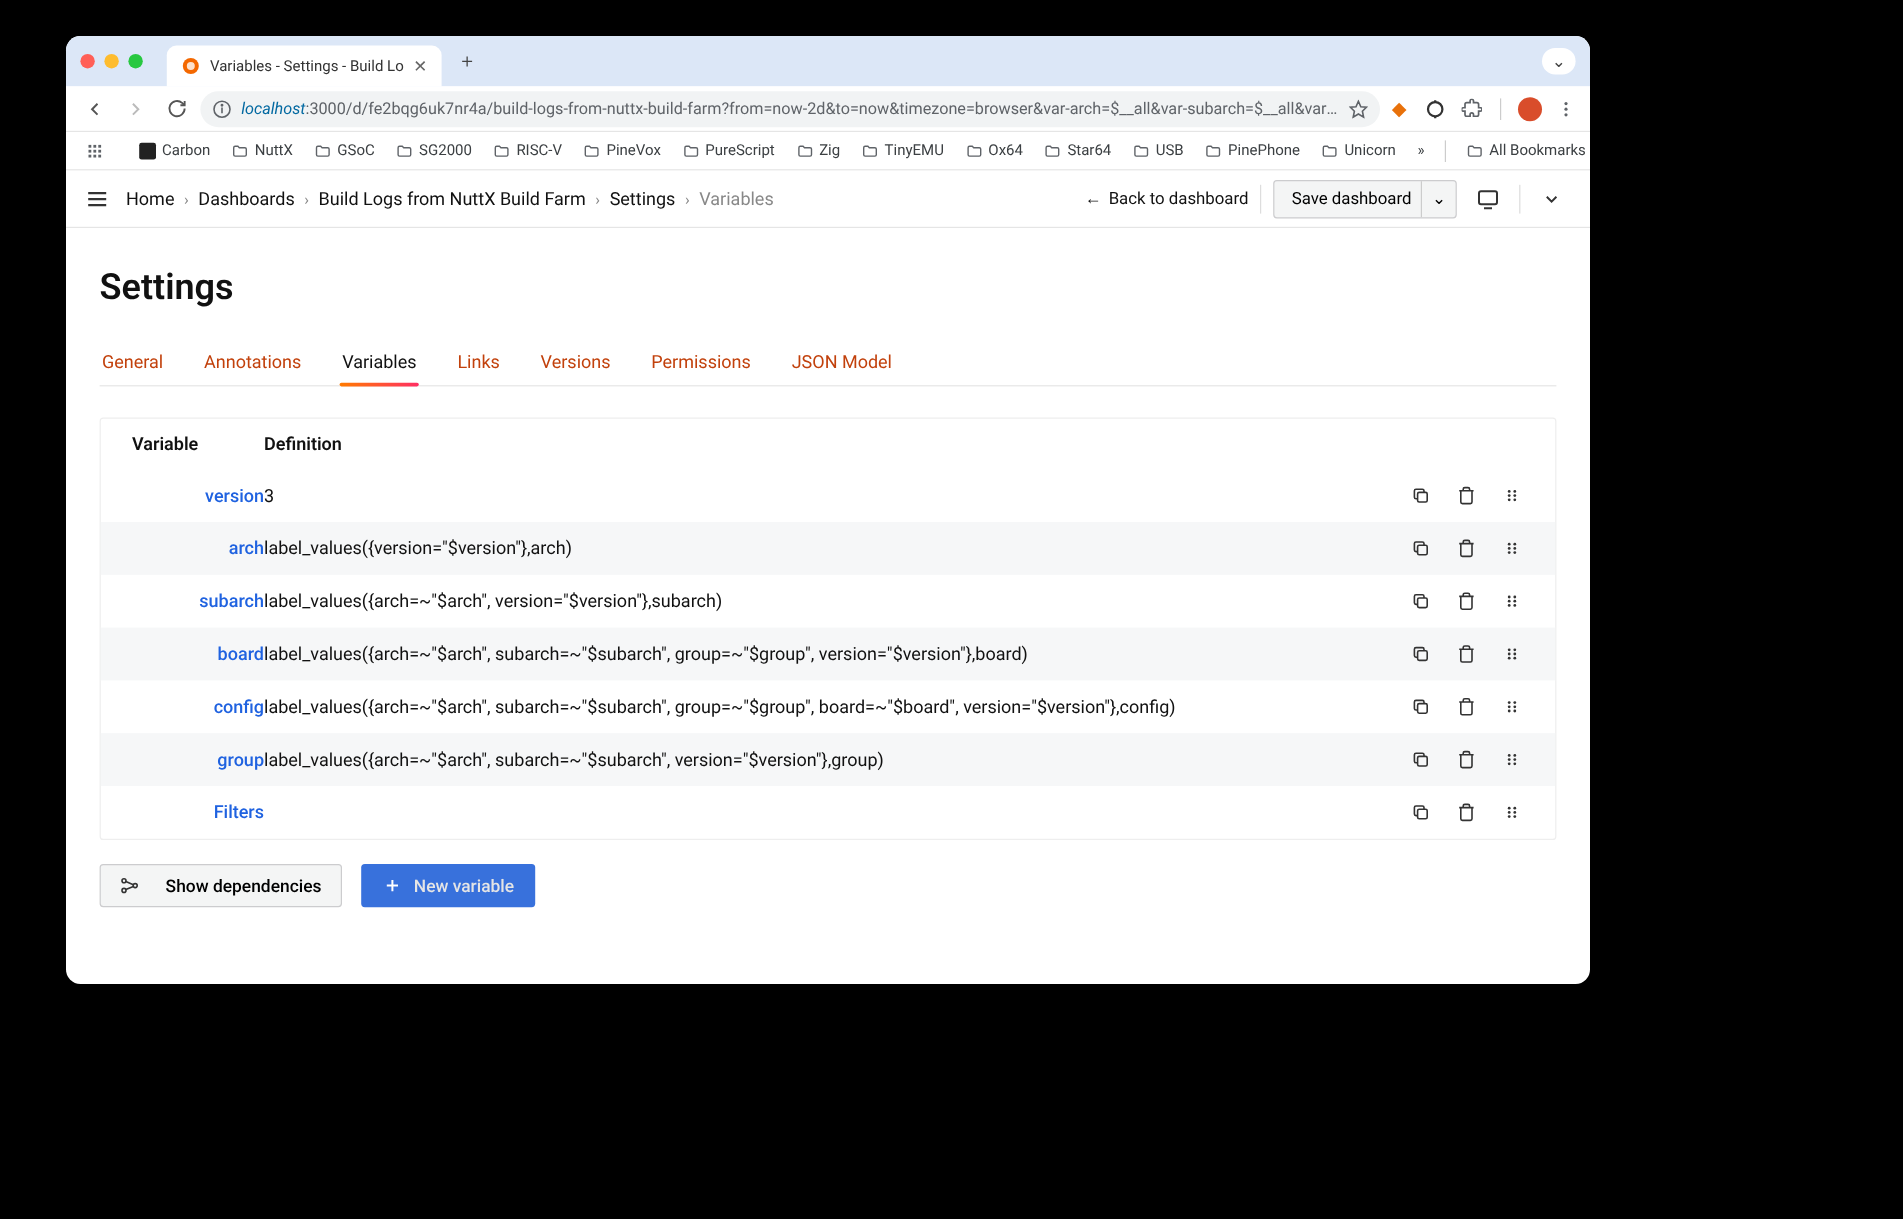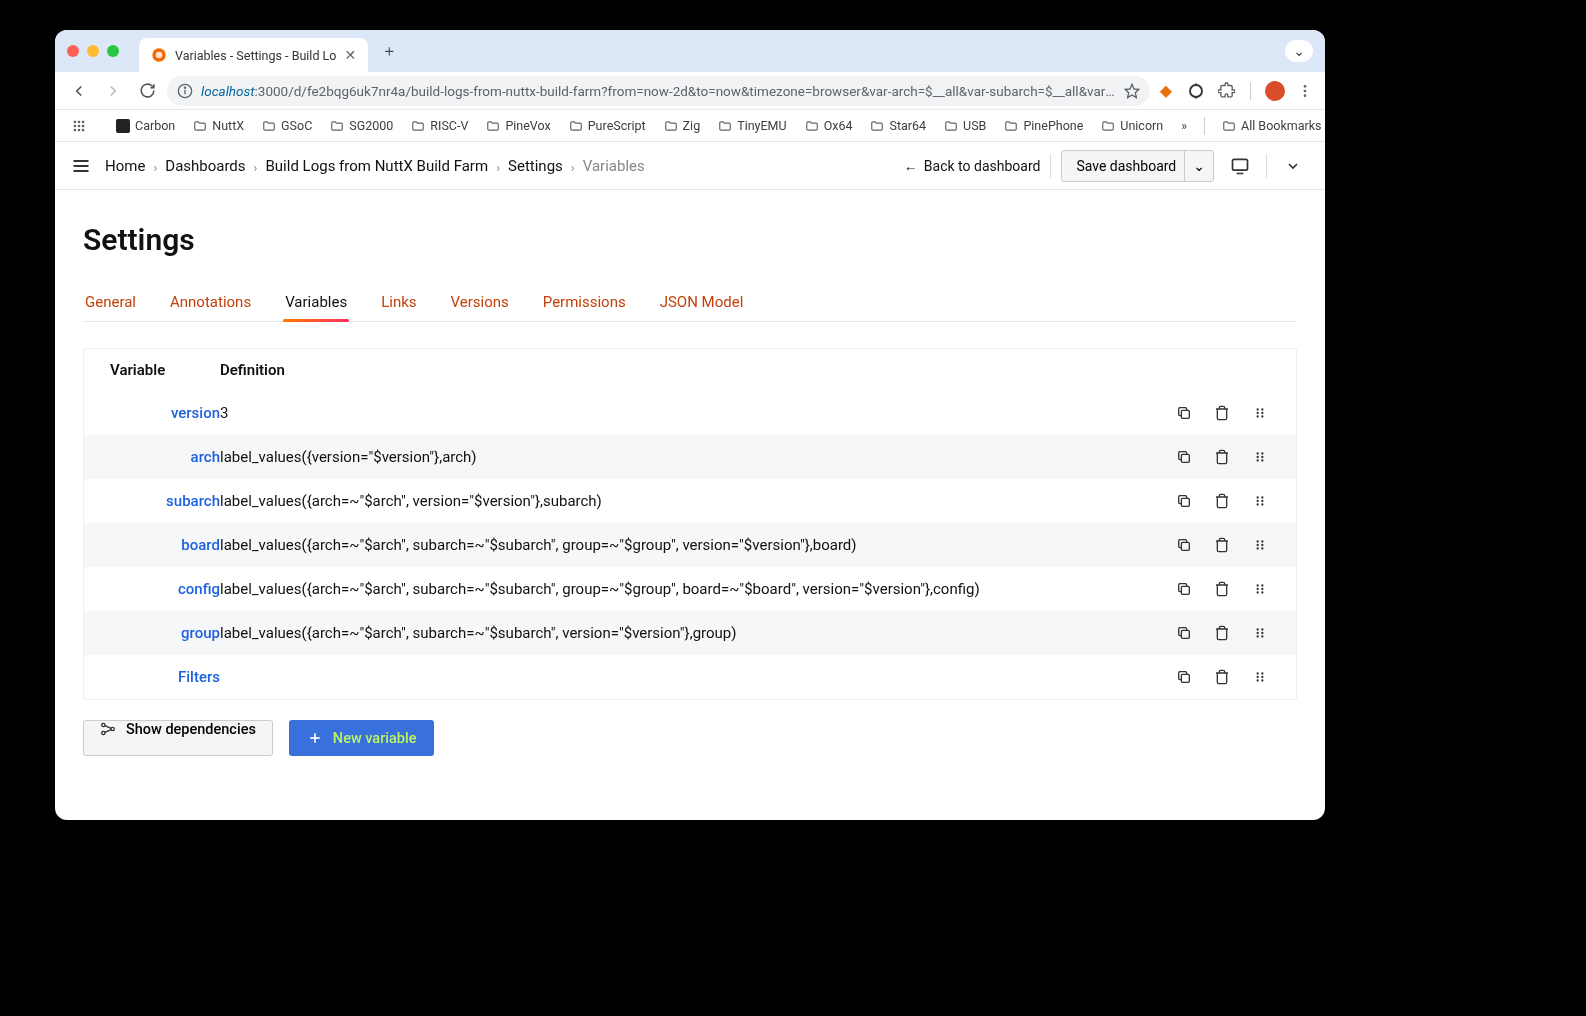--- a/index.html
+++ b/index.html
@@ -136,22 +136,22 @@
     .col-var { width: 110px;}
     .col-def { flex:1;}
     .col-actions { width: 120px; display:flex; gap: 18px; justify-content:flex-end; align-items:center;}
     .table-row { display:flex; align-items:center; padding: 12px 26px; font-size:15px;}
     .table-row:nth-child(even){ background:#f6f7f8;}
     .table-row .var-name { width:110px; color:#1f62e0; cursor:pointer; font-weight:500;text-align:right;}
     .table-row .var-def { flex:1; color:#111; white-space:nowrap; overflow:hidden; text-overflow:ellipsis;}
     .row-action { width:20px;height:20px; display:flex;align-items:center;justify-content:center; color:#333; cursor:pointer;}
     
     .footer-actions { margin-top: 20px; display:flex; gap:16px;}
-    .btn-secondary { height:36px; padding:0 16px; background:#f4f5f5; border:1px solid #ccccce; border-radius:3px; display:flex;gap:10px; font-size:14.5px; cursor:pointer; font-weight:500;}
-    .btn-primary { height:36px; padding:0 18px; background:#3871dc; color:#bef264; border-radius:3px; display:flex;align-items:center;gap:10px; font-size:14.5px; cursor:pointer; font-weight:500;}
+    .btn-secondary { height:36px; padding:0 16px; background:#f4f5f5; border:1px solid #ccccce; border-radius:3px; display:flex;align-items:center;gap:22px; font-size:14.5px; cursor:pointer; font-weight:500;}
+    .btn-primary { height:36px; padding:0 18px; background:#3871dc; color:#e5e5e5; border-radius:3px; display:flex;align-items:center;gap:10px; font-size:14.5px; cursor:pointer; font-weight:500;}
     
     svg { display:block; }
   </style>
 </head>
 <body>
 
 <div class="window">
 
   <div class="tab-strip">
     <div class="traffic-lights">

